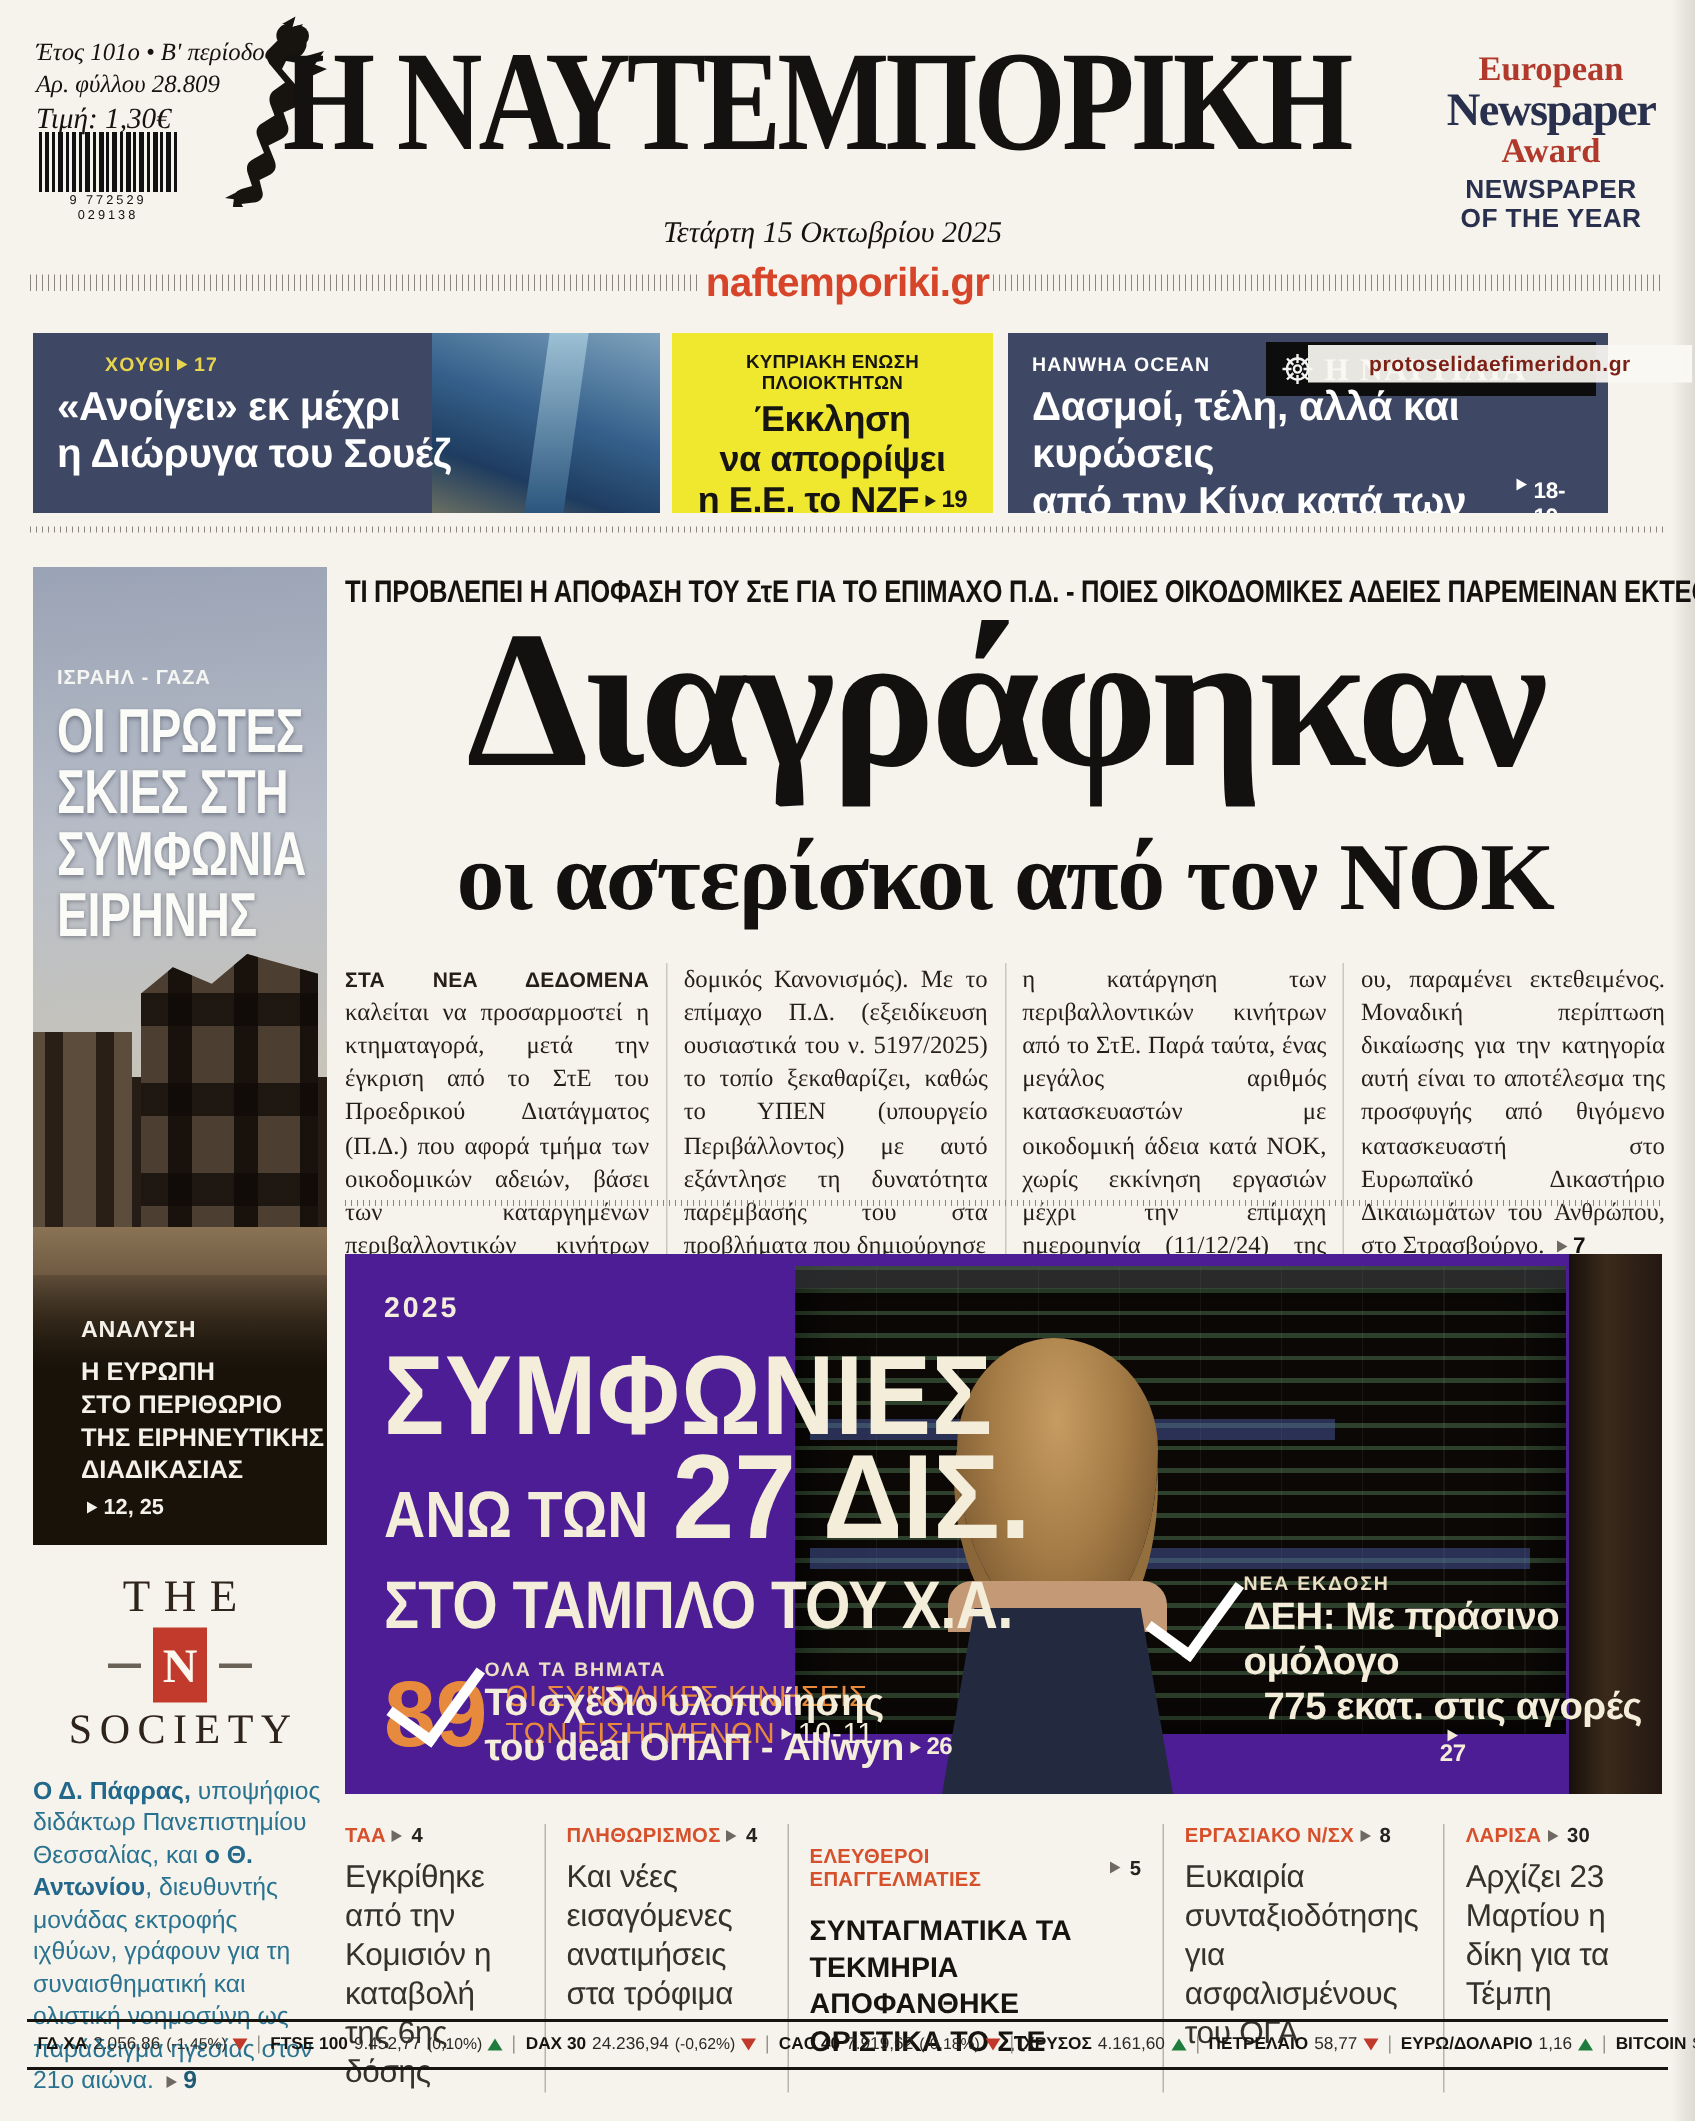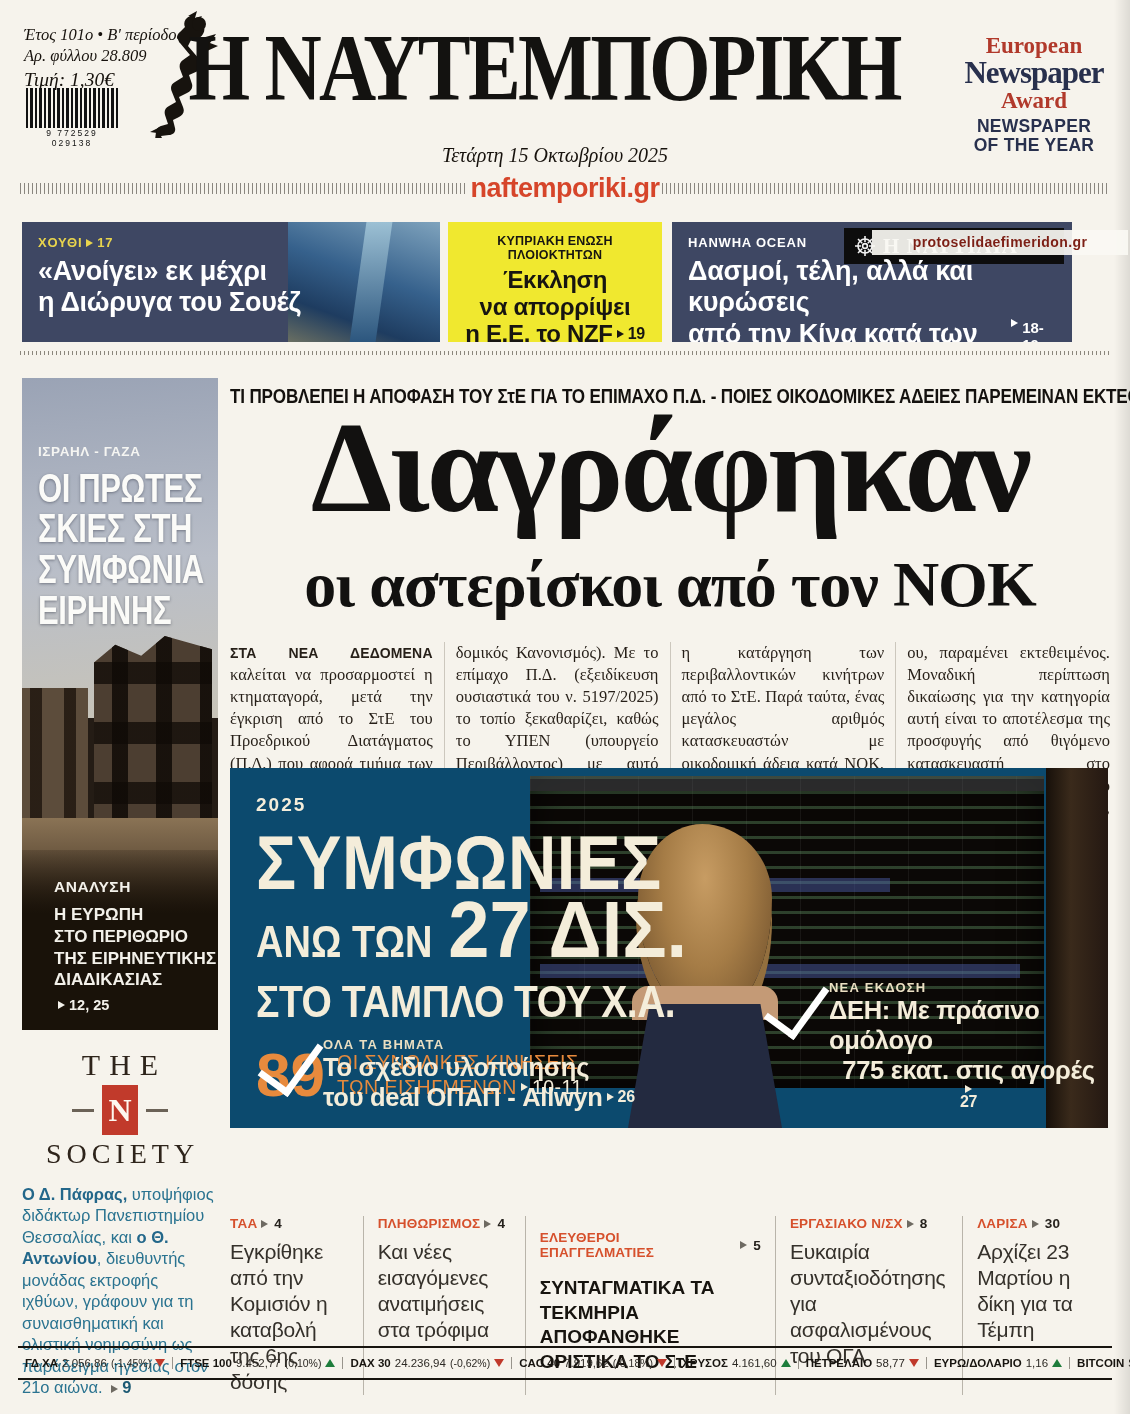--- a/index.html
+++ b/index.html
@@ -104,21 +104,21 @@
         font-family:"Liberation Serif",serif;font-weight:bold;font-size:64px;letter-spacing:-1px;color:#121110;}
   .lead-cols{position:absolute;left:230px;top:642px;width:880px;display:flex;}
   .lead-col{flex:1;padding:0 11px;font-family:"Liberation Serif",serif;font-size:16.5px;
         line-height:1.34;color:#261f18;text-align:justify;border-left:1px solid #ccc7bd;}
   .lead-col:first-child{border-left:none;padding-left:0;}
   .lead-col:last-child{padding-right:0;}
   .lead-in{font-family:"Liberation Sans",sans-serif;font-weight:bold;font-size:14px;letter-spacing:.2px;}
   .endpage{font-family:"Liberation Sans",sans-serif;font-weight:bold;font-size:15px;color:#14110e;white-space:nowrap;}
 
   
-  .feature{position:absolute;left:230px;top:768px;width:878px;height:360px;background:#0c4a6e;overflow:hidden;}
+  .feature{position:absolute;left:230px;top:836px;width:878px;height:360px;background:#4c1d95;overflow:hidden;}
   .board{position:absolute;left:300px;top:8px;right:64px;bottom:40px;background:#0b0806;
         background-image:
           repeating-linear-gradient(180deg,rgba(125,195,130,.30) 0 3px,transparent 3px 15px),
           repeating-linear-gradient(90deg,rgba(255,255,255,.06) 0 1px,transparent 1px 54px);
         box-shadow:0 0 40px rgba(0,0,0,.7) inset;}
   .board::before{content:"";position:absolute;left:0;right:0;top:0;height:15px;background:rgba(200,210,220,.18);}
   .board-hl{position:absolute;height:14px;background:rgba(80,100,180,.45);}
   .door{position:absolute;right:0;top:0;width:62px;height:100%;
         background:linear-gradient(90deg,#17100a,#3a2a1b 40%,#241812);}
   .hair{position:absolute;left:408px;top:56px;width:134px;height:195px;
@@ -218,21 +218,21 @@
 
   <div class="site-row">
     <div class="stripe"></div>
     <div class="site-name">naftemporiki.gr</div>
     <div class="stripe"></div>
   </div>
 
   <div class="tz tz-navy tz1">
     <div class="tz1-photo"></div>
     <div class="tz-inner">
-      <div class="tz-kicker" style="display:flex;align-items:center;">
+      <div class="tz-kicker" style="display:flex;align-items:center;margin-left:32px;">
         <span>ΧΟΥΘΙ</span>
         <span class="arr"></span>
         <span>17</span>
       </div>
       <div class="tz-title">
         <div>«Ανοίγει» εκ μέχρι</div>
         <div>η Διώρυγα του Σουέζ</div>
       </div>
     </div>
   </div>

